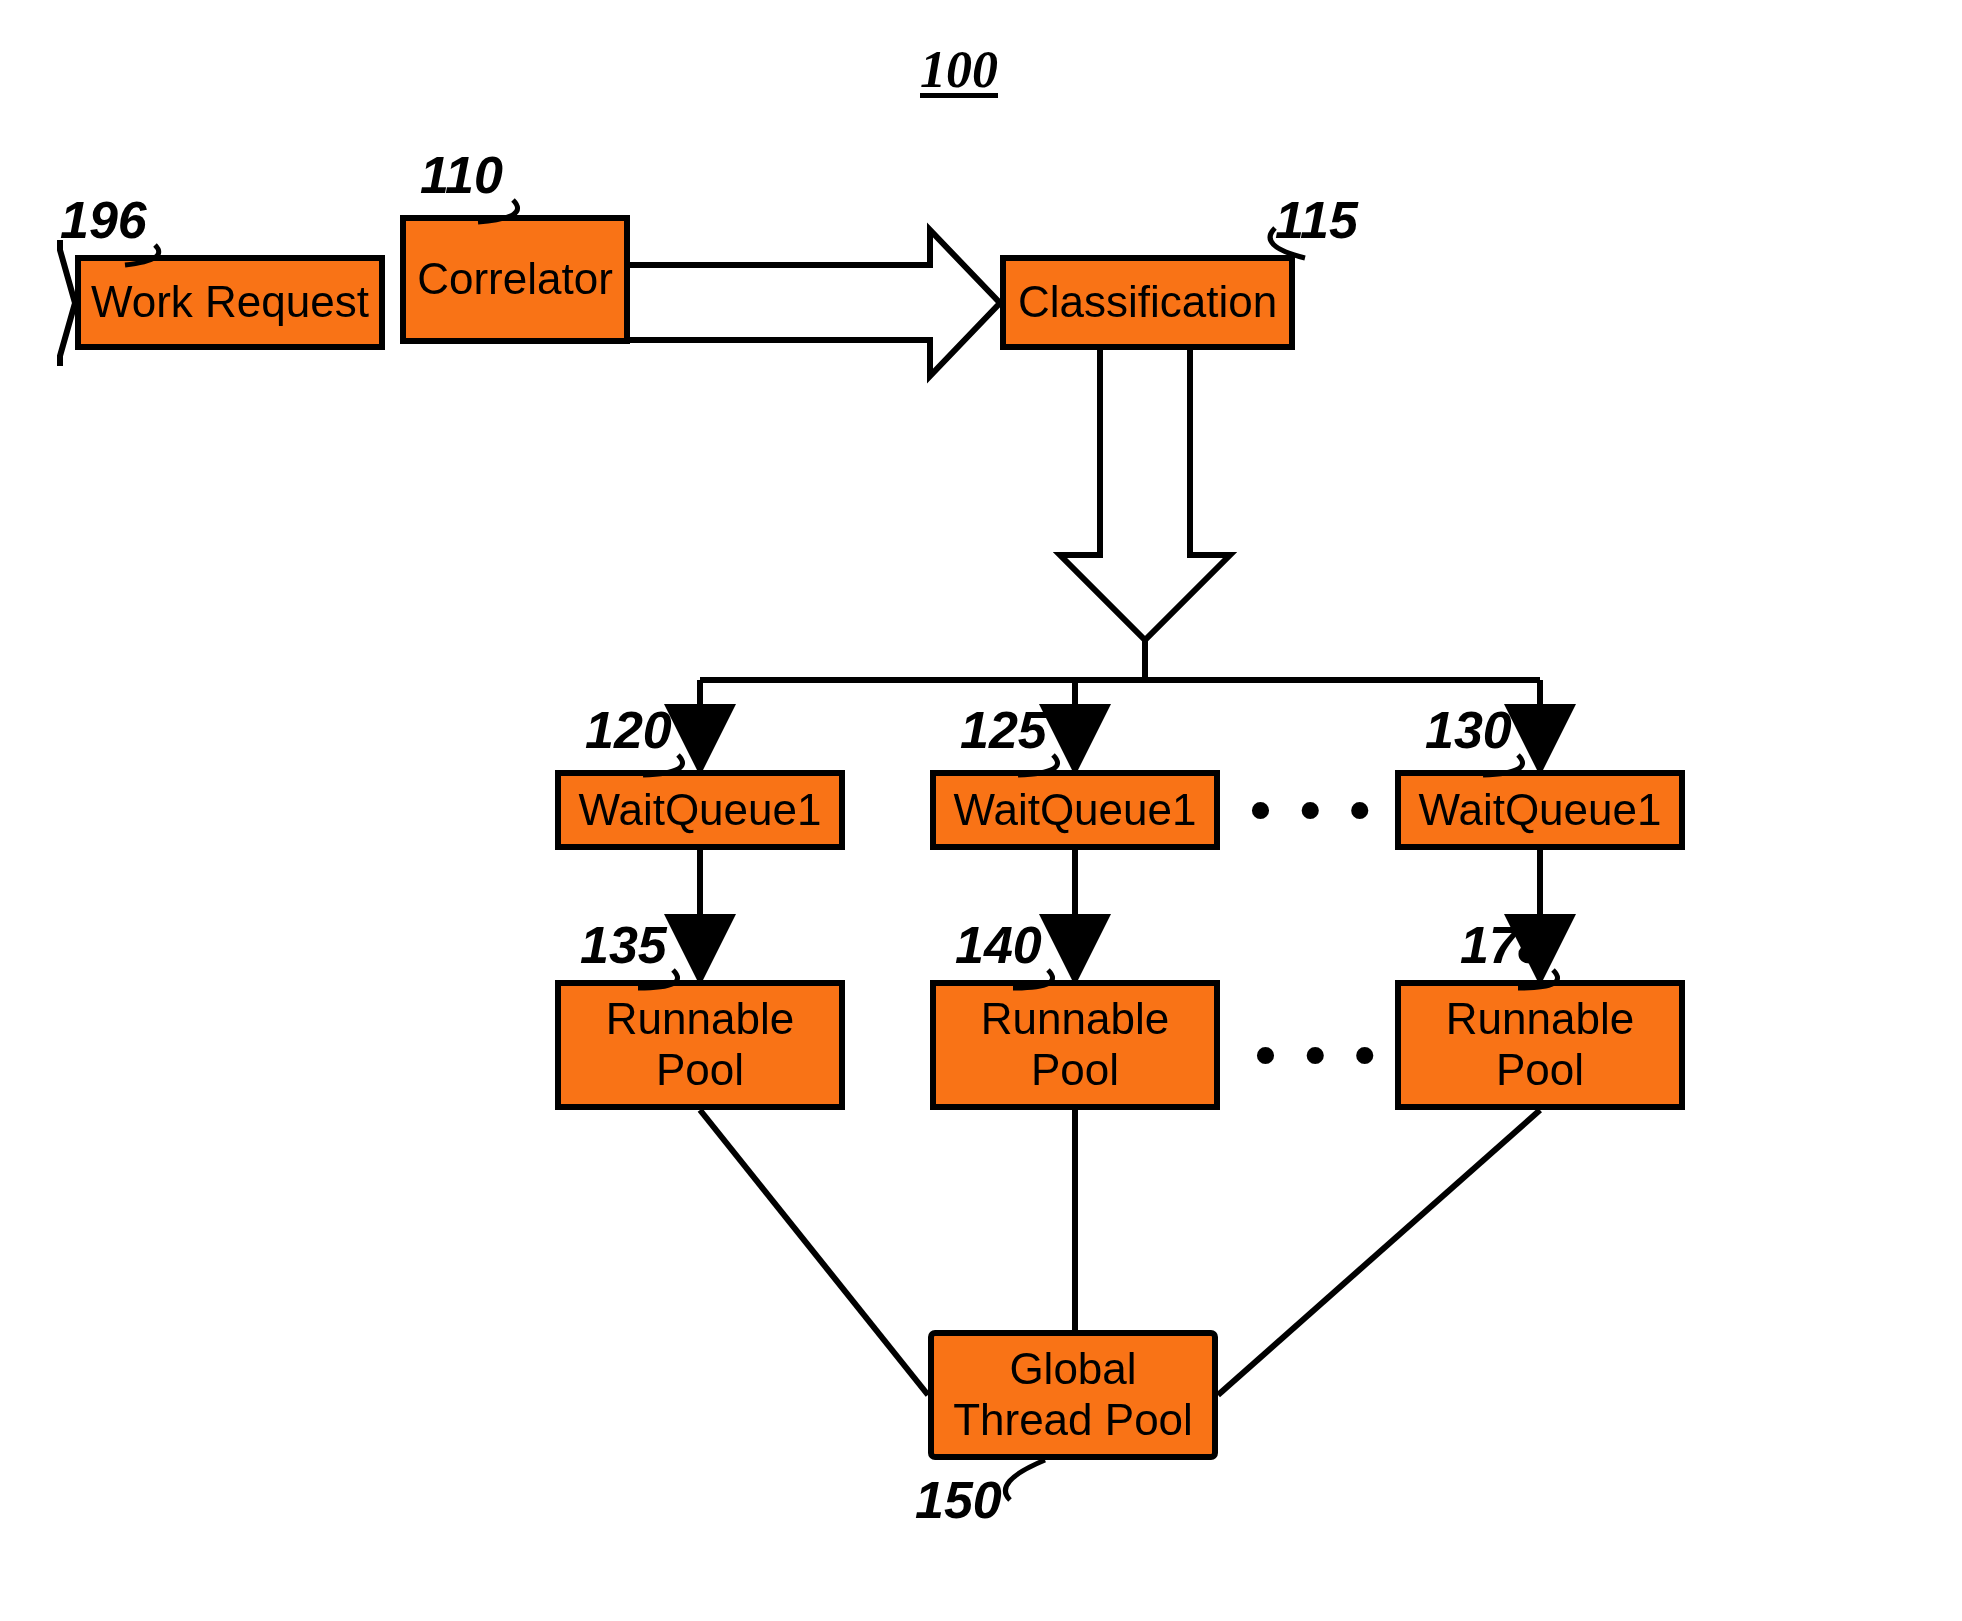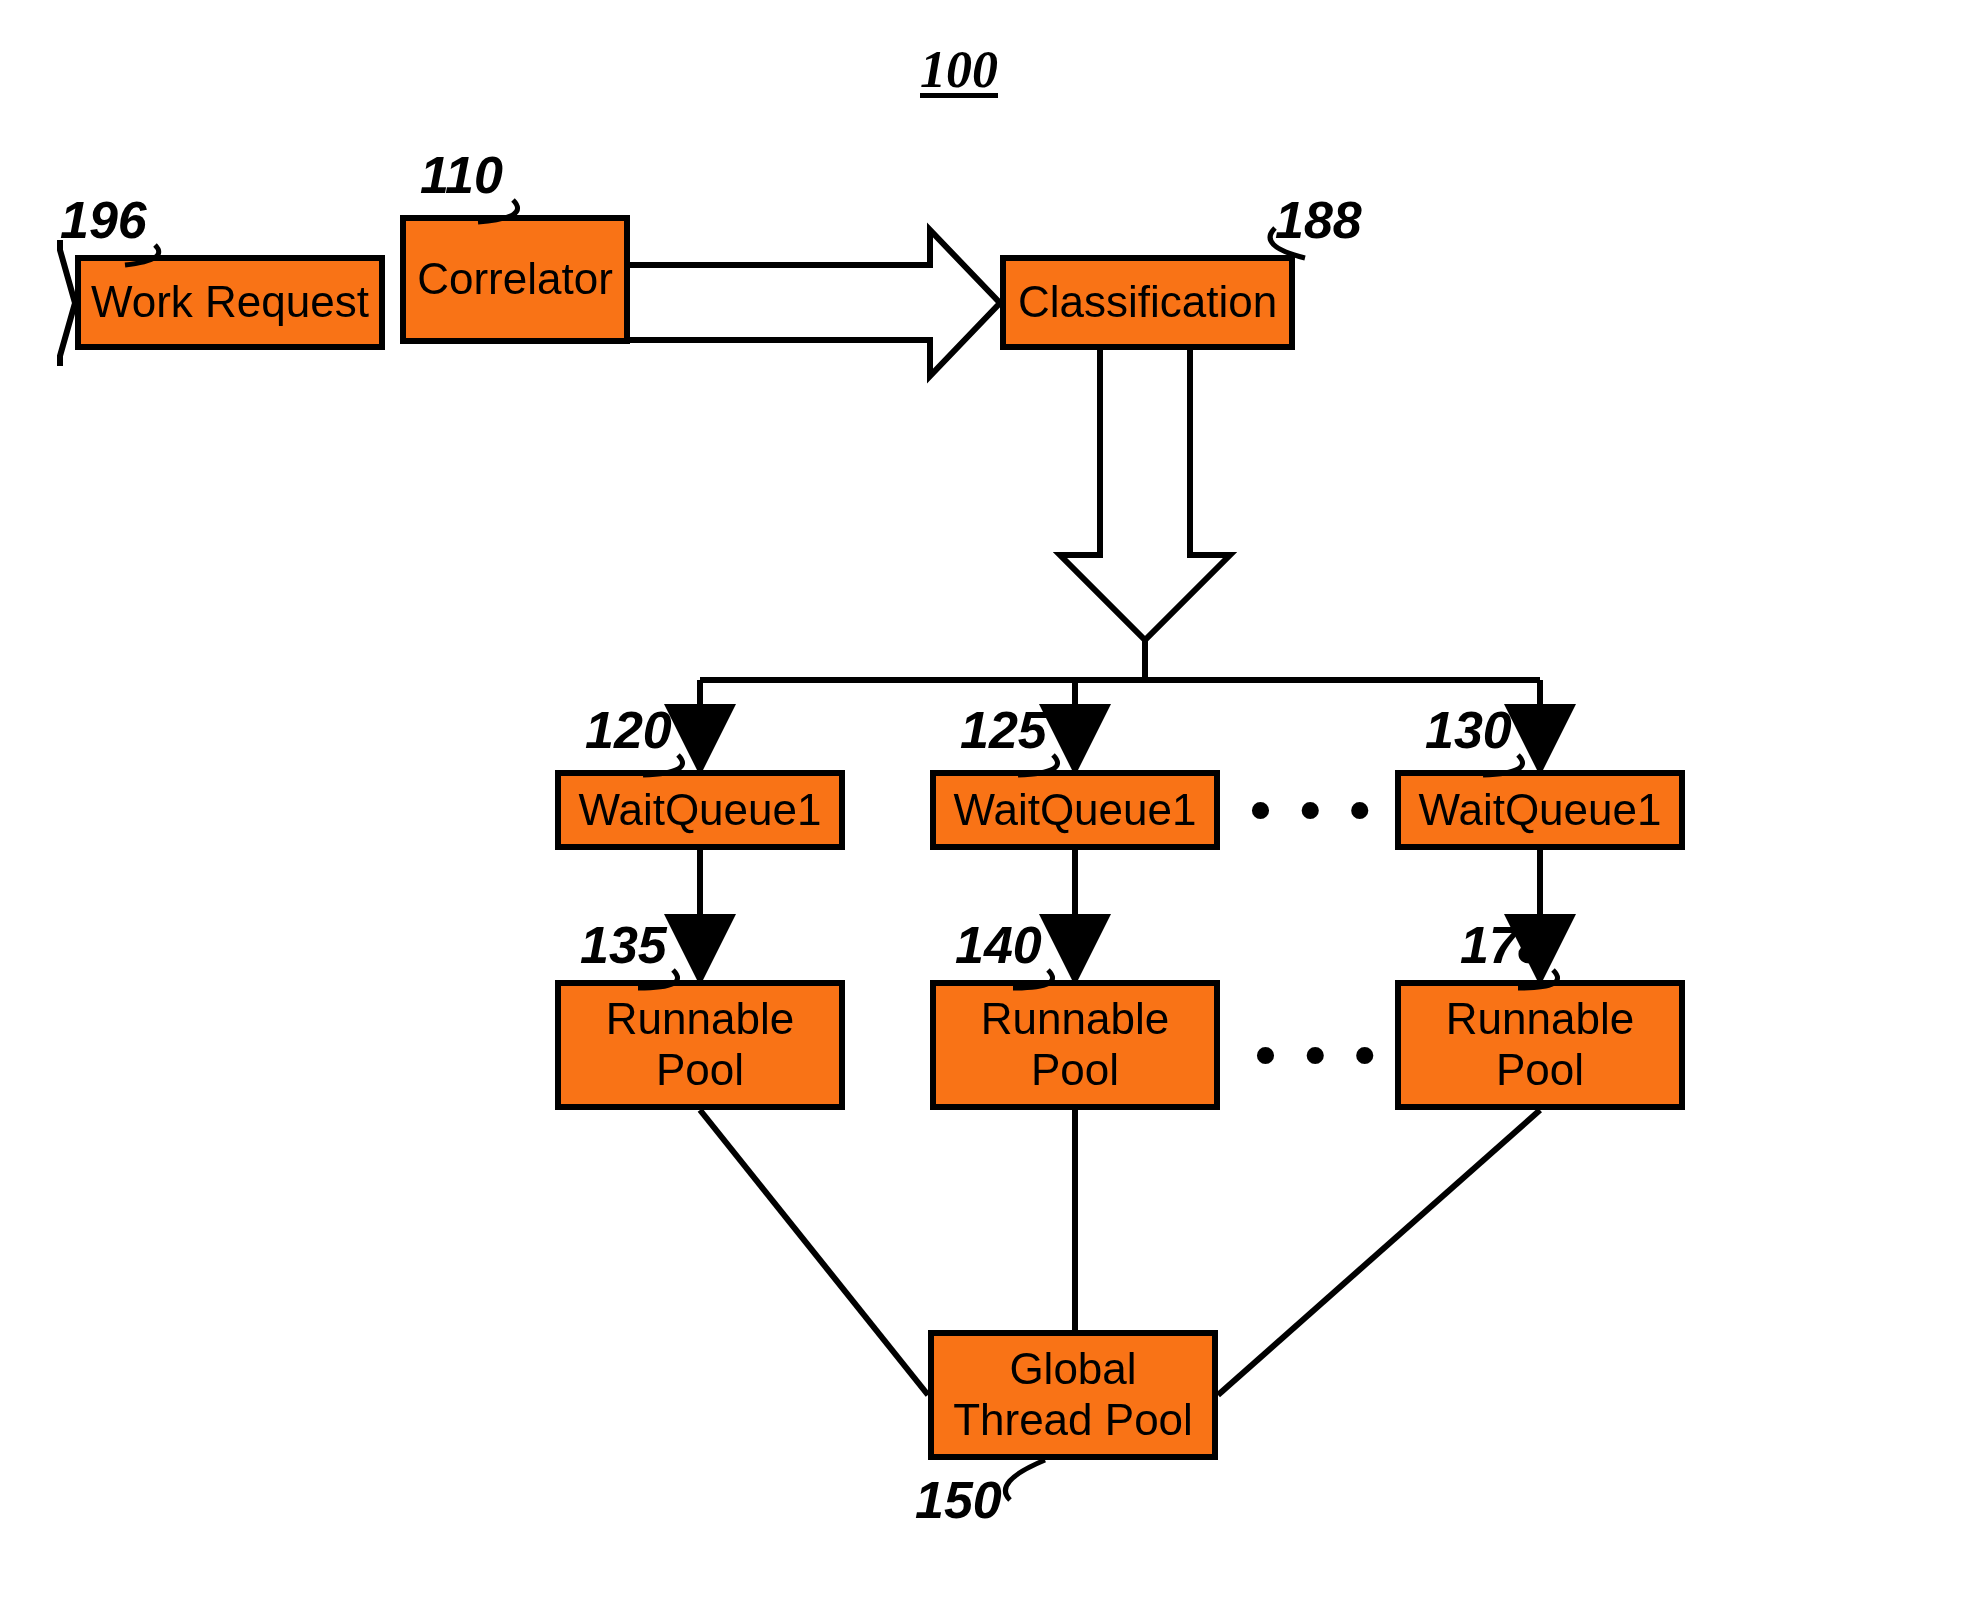--- a/index.html
+++ b/index.html
@@ -58,21 +58,21 @@
 </style>
 </head>
 <body>
 
 <div class="canvas">
 
   <div class="title" style="left:920px; top:40px;">100</div>
 
   <div class="ref" style="left:60px; top:190px;">196</div>
   <div class="ref" style="left:420px; top:145px;">110</div>
-  <div class="ref" style="left:1275px; top:190px;">188</div>
+  <div class="ref" style="left:1275px; top:190px;">115</div>
   <div class="ref" style="left:585px; top:700px;">120</div>
   <div class="ref" style="left:960px; top:700px;">125</div>
   <div class="ref" style="left:1425px; top:700px;">130</div>
   <div class="ref" style="left:580px; top:915px;">135</div>
   <div class="ref" style="left:955px; top:915px;">140</div>
   <div class="ref" style="left:1460px; top:915px;">178</div>
   <div class="ref" style="left:915px; top:1470px;">150</div>
 
   <div class="box" style="left:75px; top:255px; width:310px; height:95px;">Work Request</div>
 
@@ -88,21 +88,21 @@
 
   <div class="box" style="left:555px; top:980px; width:290px; height:130px; white-space:pre-line;">Runnable
 Pool</div>
   <div class="box" style="left:930px; top:980px; width:290px; height:130px; white-space:pre-line;">Runnable
 Pool</div>
   <div class="box" style="left:1395px; top:980px; width:290px; height:130px; white-space:pre-line;">Runnable
 Pool</div>
 
   <div class="dots" style="left:1255px; top:1020px;">• • •</div>
 
-  <div class="box" style="left:928px; top:1330px; width:290px; height:130px; white-space:pre-line;">Global
+  <div class="box" style="left:928px; top:1330px; width:290px; height:130px; white-space:pre-line;border-radius:7px;">Global
 Thread Pool</div>
 
   <svg class="overlay" viewBox="0 0 1962 1621">
     <defs>
       <marker id="arrowhead" markerWidth="12" markerHeight="12" refX="10" refY="6" orient="auto">
         <path d="M0,0 L12,6 L0,12 Z" fill="#000"></path>
       </marker>
     </defs>
 
     <path d="M60,240 L60,250 L75,303 L60,356 L60,366" fill="none" stroke="#000" stroke-width="6"></path>

